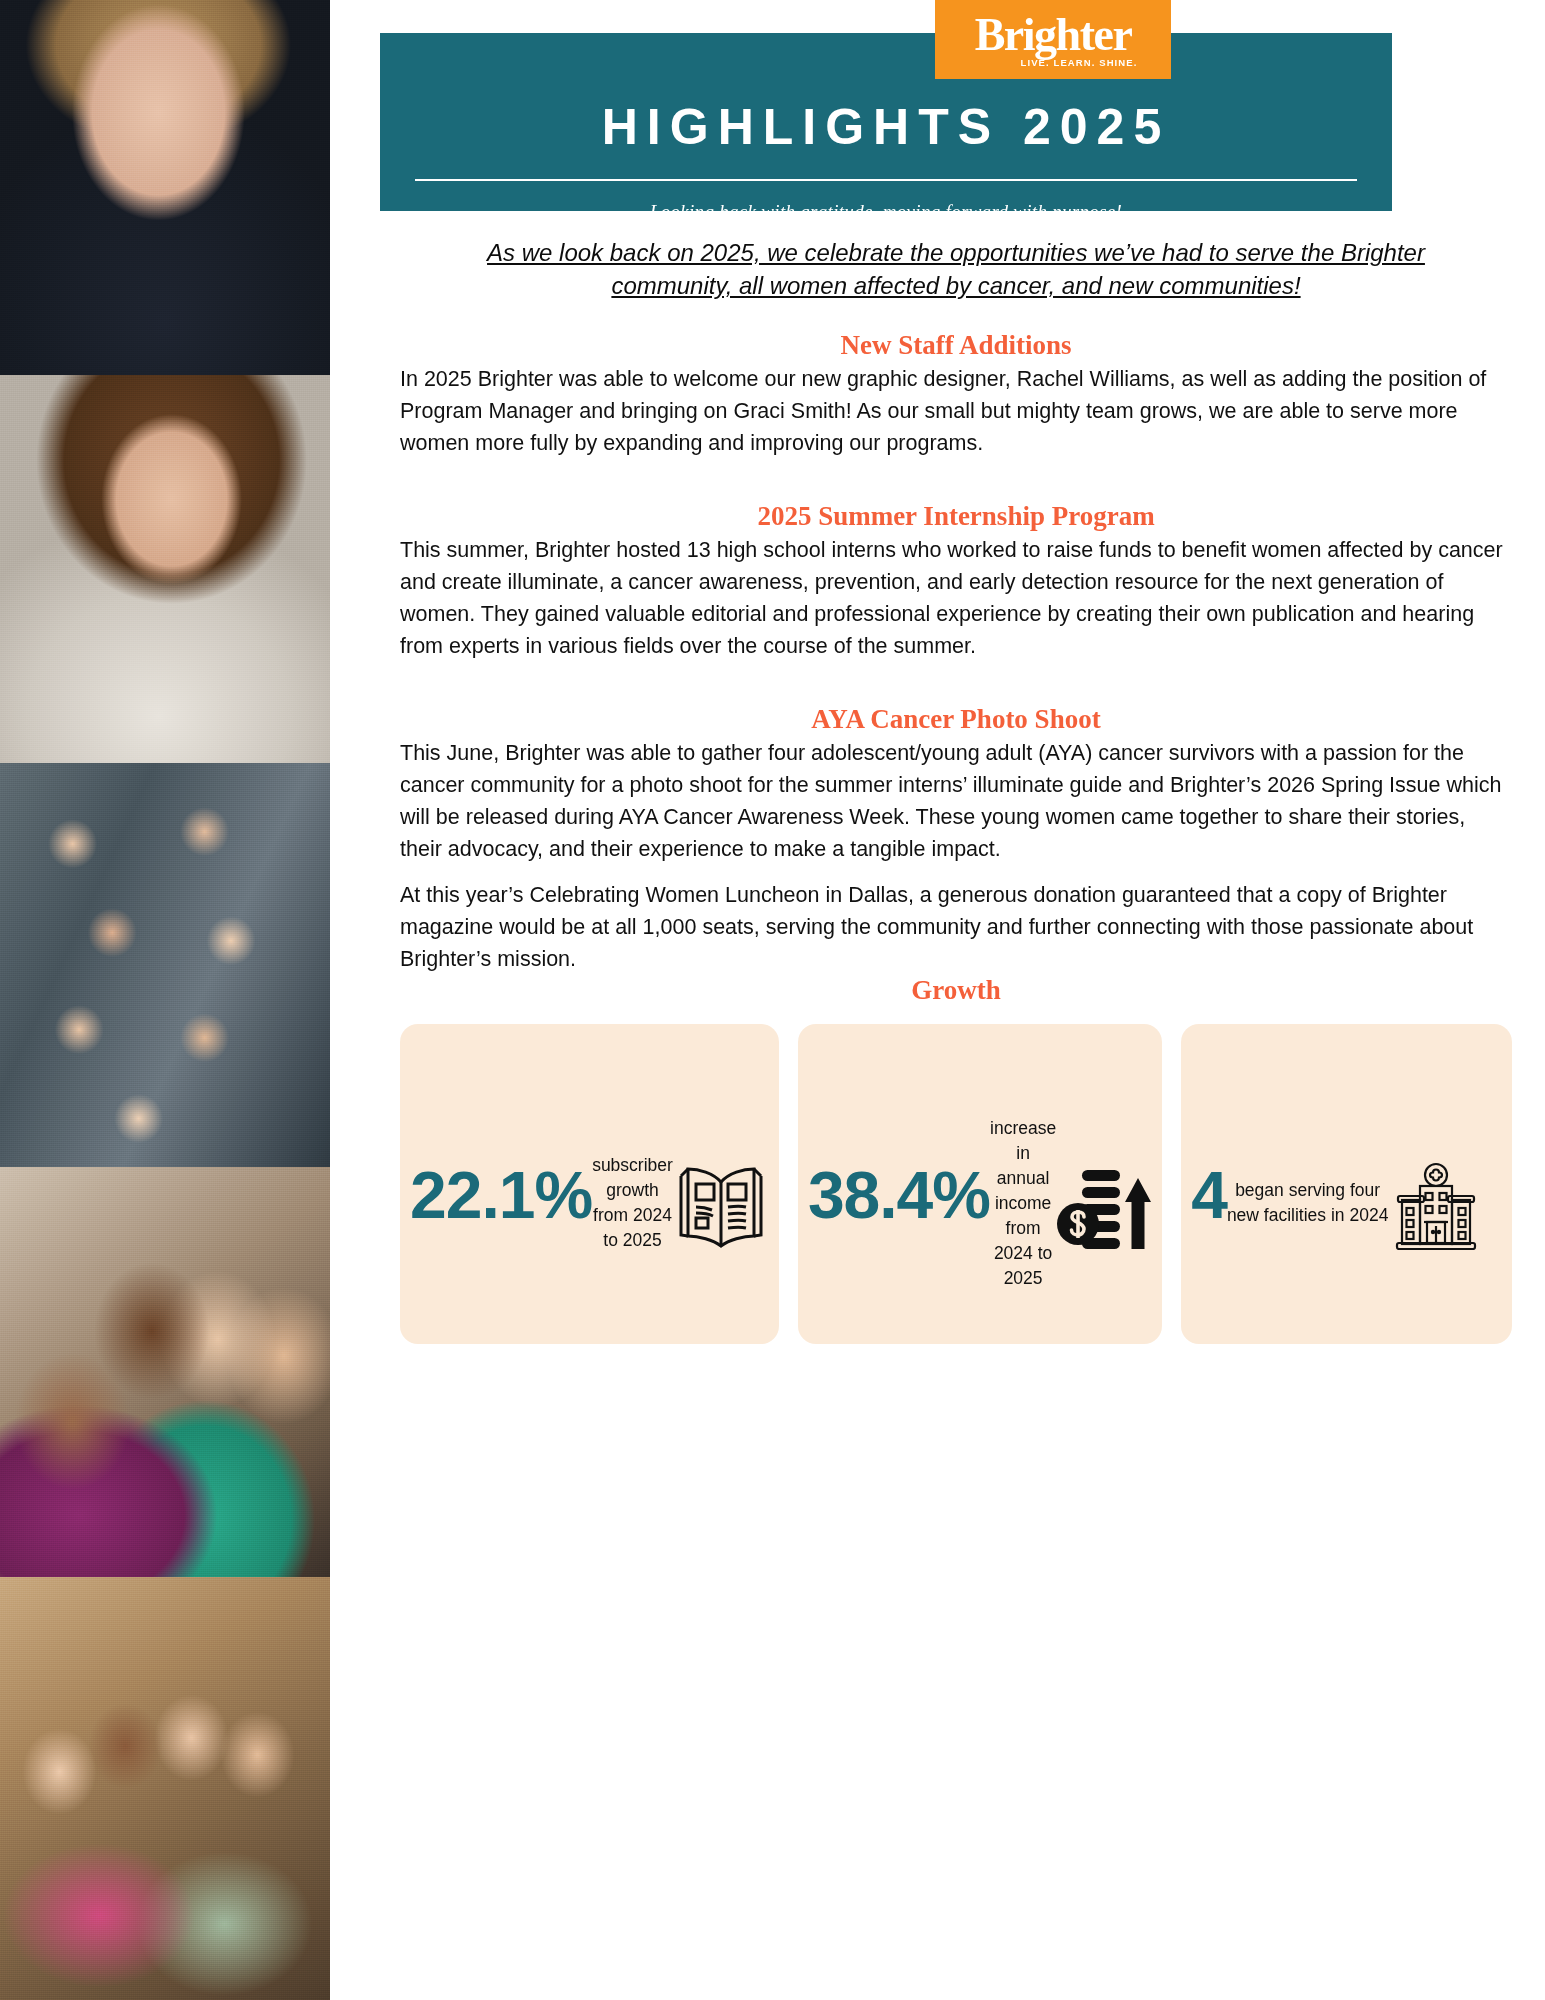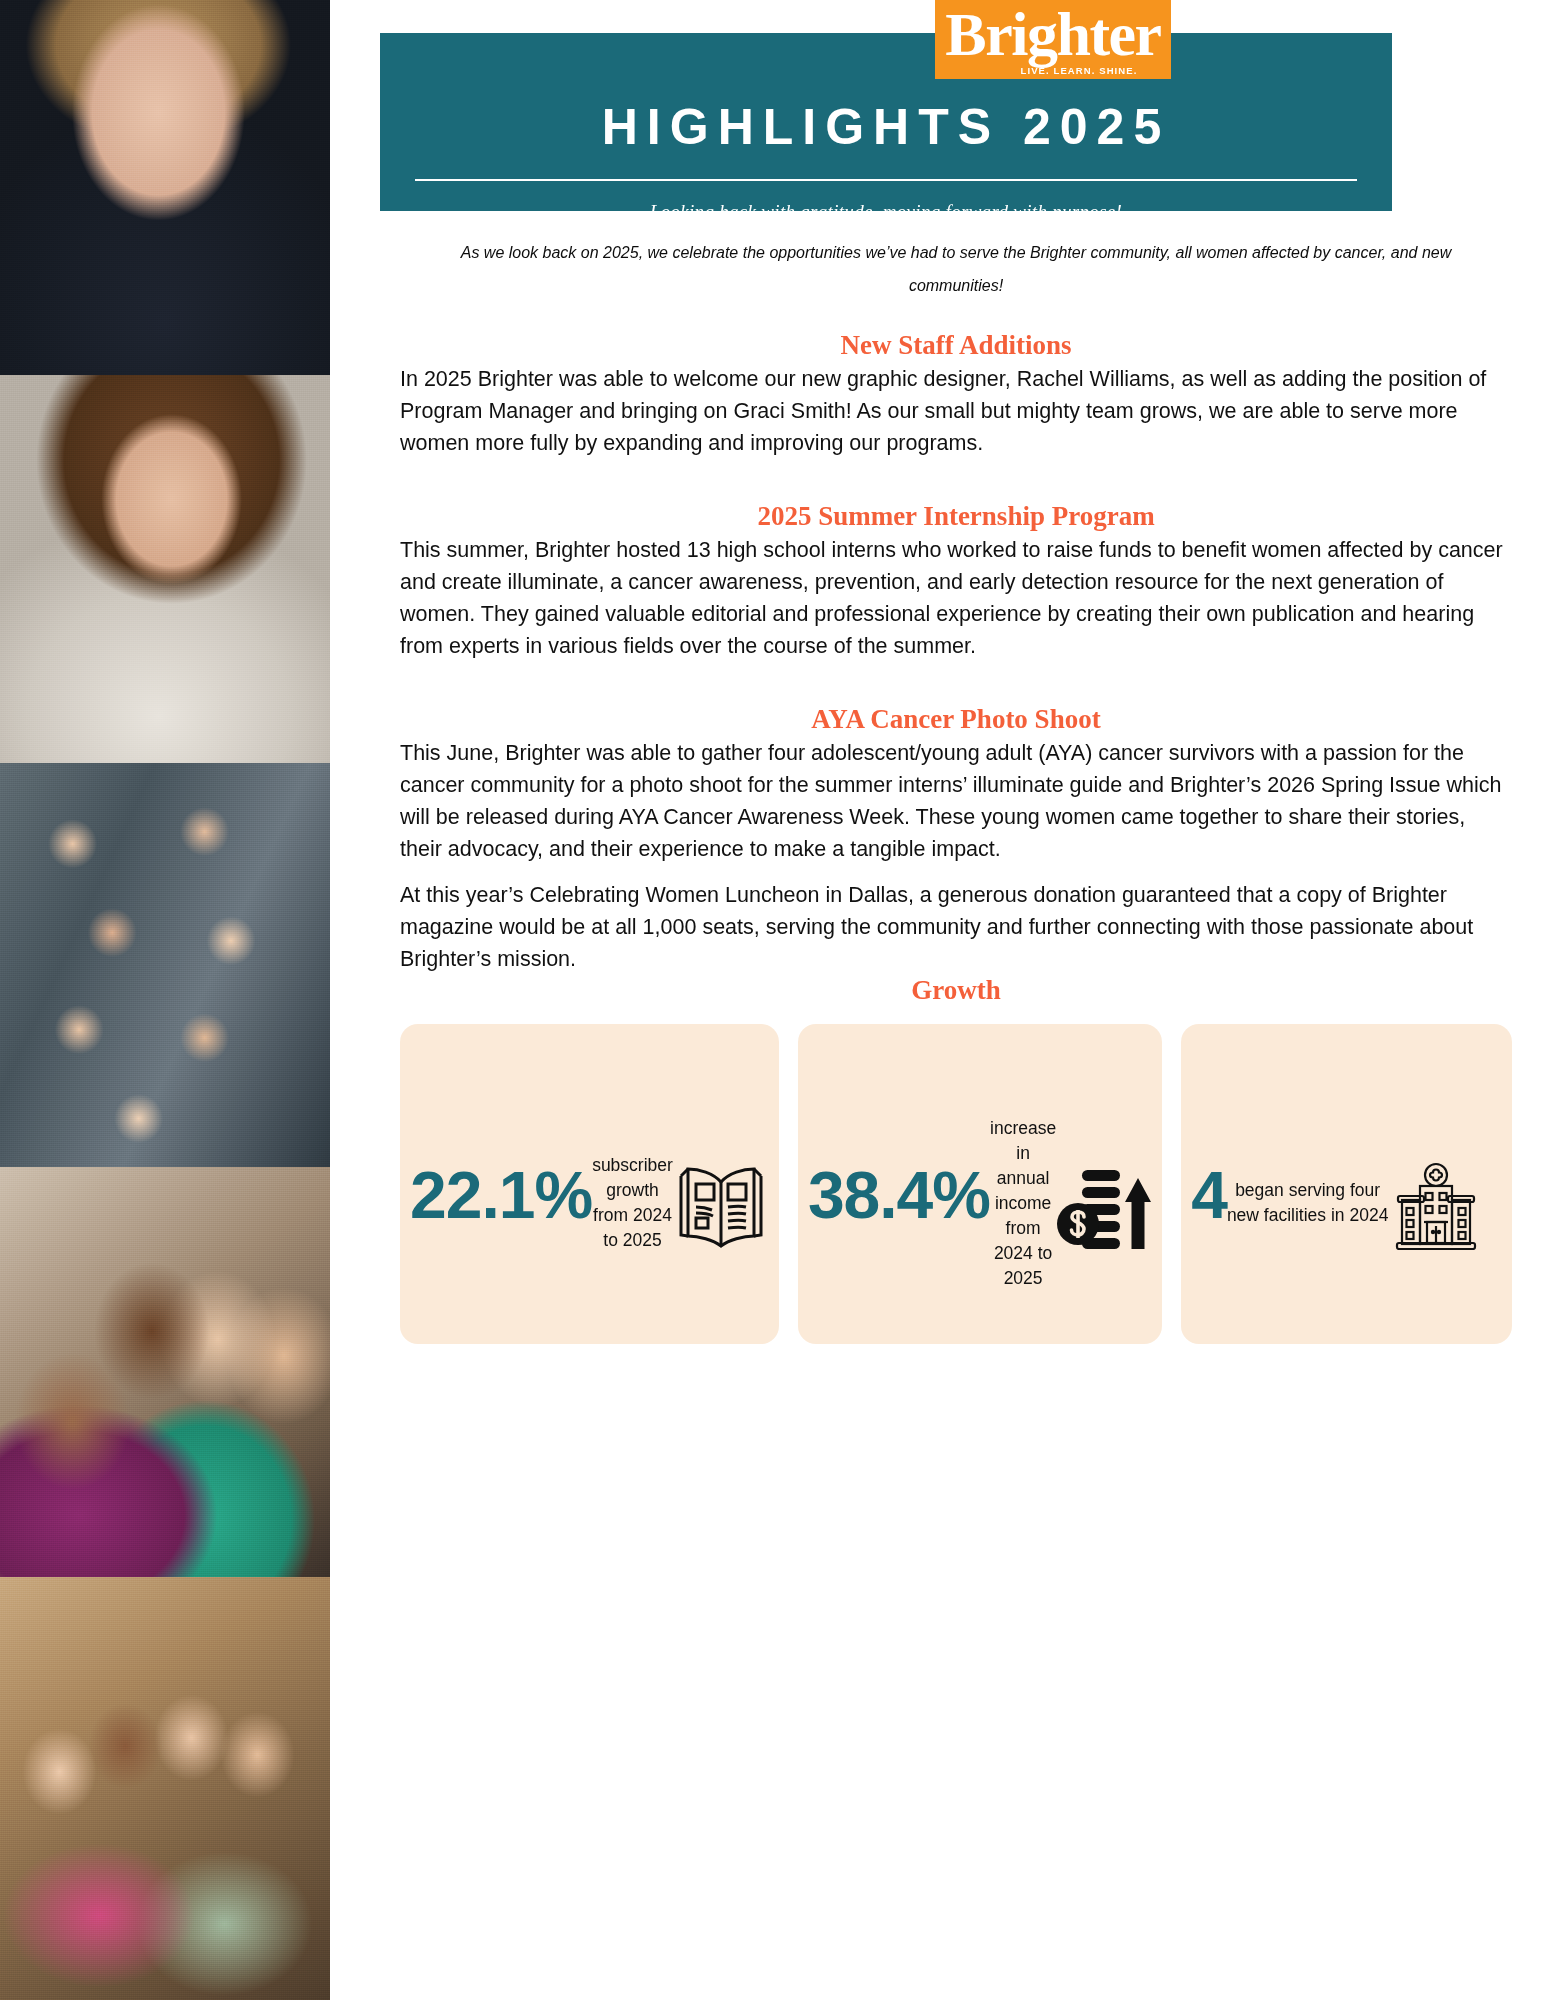--- a/index.html
+++ b/index.html
@@ -74,21 +74,21 @@
     background: #1B6A79;
     padding-left: 22px;
   }
   .logo-block {
     position: absolute; left: 605px; top: 0px; width: 236px; height: 79px;
     background: #F6941E; z-index: 5;
     display: flex; flex-direction: column; align-items: center; justify-content: center;
   }
   .logo-word {
     font-family: "Liberation Serif", serif; font-weight: bold; font-style: normal;
-    color: #ffffff; font-size: 62px; line-height: 0.95; letter-spacing: -1.5px;
+    color: #ffffff; font-size: 46px; line-height: 0.95; letter-spacing: -1.5px;
     margin-top: 2px;
   }
   .logo-tag {
     color: #ffffff; font-size: 9.5px; font-weight: bold; letter-spacing: 1.1px;
     margin-top: 1px; margin-left: 52px;
   }
   .header-title {
     position: absolute; left: 0; right: 0; top: 65px; text-align: center;
     color: #ffffff; font-size: 50px; font-weight: bold; letter-spacing: 9px;
   }
@@ -98,22 +98,22 @@
   .header-sub {
     position: absolute; left: 0; right: 0; top: 168px; text-align: center;
     font-family: "Liberation Serif", serif; font-style: italic;
     color: #ffffff; font-size: 19px; letter-spacing: .3px;
   }
 
   
   .body-col { position: absolute; left: 70px; top: 236px; width: 1112px; }
 
   .intro {
-    font-style: italic; font-size: 16px; line-height: 33px;
-    text-align: center; color: #0d0d0d; padding: 0 30px;
+    font-style: italic; font-size: 24px; line-height: 33px;
+    text-align: center; color: #0d0d0d; padding: 0 30px; text-decoration: underline;
   }
 
   .sec-head {
     font-family: "Liberation Serif", serif; font-weight: bold;
     color: #F4603A; font-size: 27px; text-align: center;
     line-height: 34px; margin-top: 26px; margin-bottom: 1px;
   }
   .sec-body {
     font-size: 21.5px; line-height: 32px; color: #111; text-align: left;
   }

